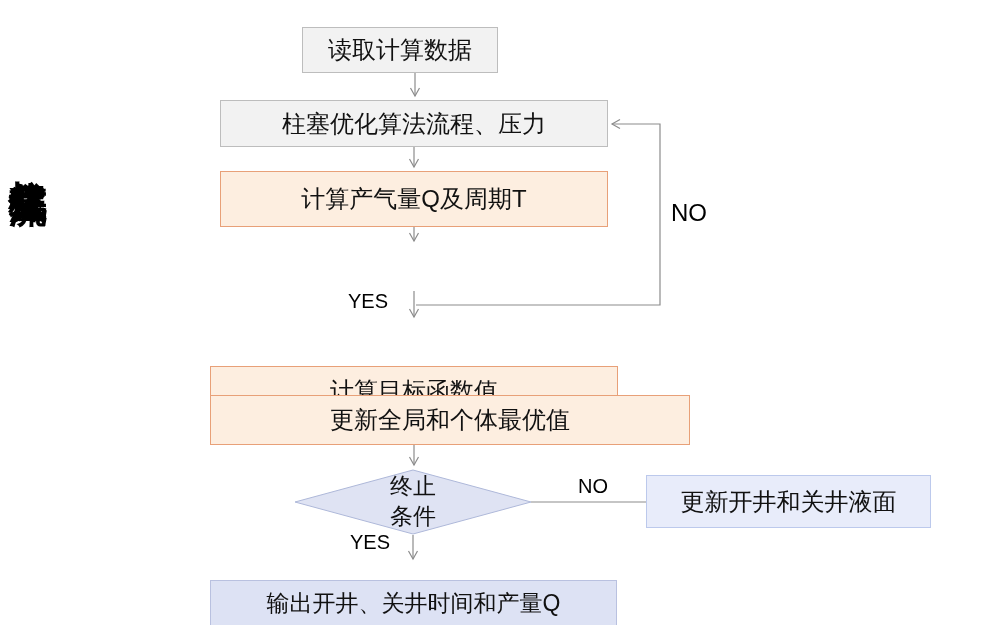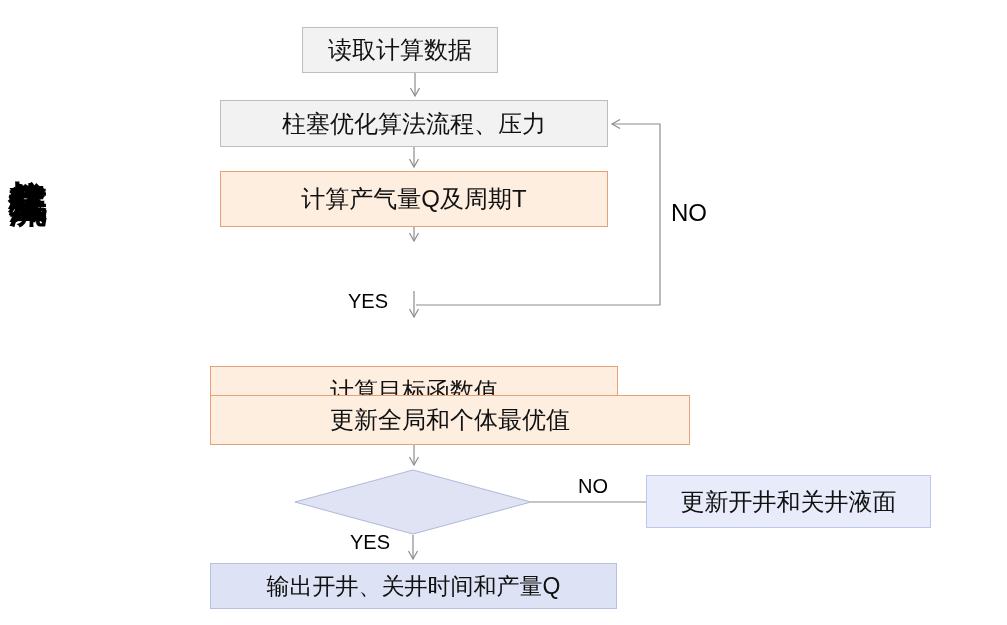--- a/index.html
+++ b/index.html
@@ -78,21 +78,21 @@
   .node.blue-light {
     background: var(--side-fill, #e8ecfa);
     border: 1px solid var(--side-border, #bcc9ec);
   }
   #node-read-data   { left: 302px; top: 27px;  width: 196px; height: 46px; }
   #node-initialize  { left: 220px; top: 100px; width: 388px; height: 47px; }
   #node-calc-qt     { left: 220px; top: 171px; width: 388px; height: 56px; }
   #node-q-threshold { left: 220px; top: 245px; width: 388px; height: 46px; }
   #node-objective   { left: 210px; top: 321px; width: 408px; height: 49px; margin-top: 45px; }
   #node-update-best { left: 210px; top: 395px; width: 480px; height: 50px; }
-  #node-output      { left: 210px; top: 563px; width: 407px; height: 46px; font-size: 23px; }
+  #node-output      { left: 210px; top: 580px; width: 407px; height: 46px; font-size: 23px; }
   #node-update-levels { left: 646px; top: 475px; width: 285px; height: 53px; }
   .diamond-label {
     position: absolute;
     left: 295px;
     top: 469px;
     width: 236px;
     height: 66px;
     display: flex;
     flex-direction: column;
     align-items: center;
@@ -155,20 +155,24 @@
 
 
   <div class="node orange" id="node-objective">
     <span>计算目标函数值</span>
   </div>
 
   <div class="node orange" id="node-update-best">
     <span>更新全局和个体最优值</span>
   </div>
 
+  <div class="diamond-label">
+    <div>终止</div>
+    <div>条件</div>
+  </div>
 
   <div class="node blue" id="node-output">
     <span>输出开井、关井时间和产量Q</span>
   </div>
 
   <div class="node blue-light" id="node-update-levels">
     <span>更新开井和关井液面</span>
   </div>
 
   <div class="edge-label" id="label-q-yes">YES</div>

